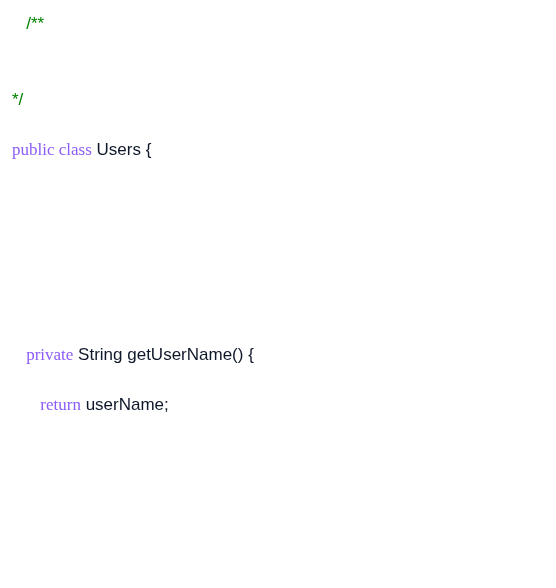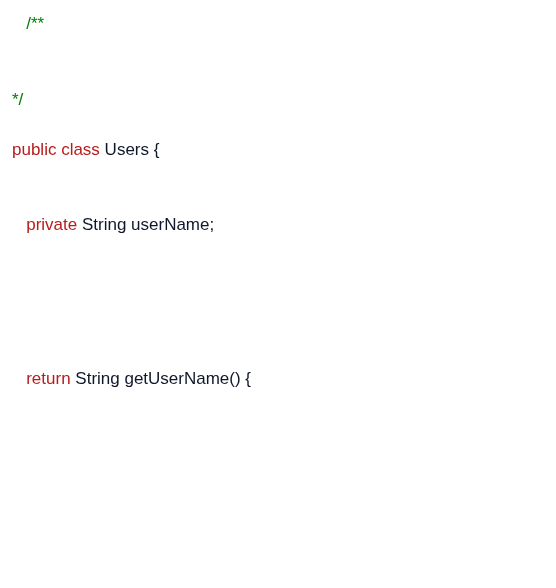--- a/index.html
+++ b/index.html
@@ -21,21 +21,22 @@
       padding: 12px 12px;
     }
     .line {
       white-space: pre;
       margin-bottom: 0;
     }
     .comment {
       color: #008000;
     }
     .keyword {
-      color: #b91c1c;
+      color: #8b5cf6;
+      font-family: Liberation Serif, serif;
     }
     .identifier {
       color: #0f172a;
     }
     .spacer-small {
       height: 26px;
     }
     .spacer-medium {
       height: 52px;
     }
@@ -56,25 +57,25 @@
   <div class="spacer-small"></div>
 
   <div class="line"><span class="comment">*/</span></div>
 
   <div class="spacer-small"></div>
 
   <div class="line"><span class="keyword">public class</span><span class="identifier"> Users {</span></div>
 
   <div class="spacer-medium"></div>
 
-  <div class="line"><span>   </span><span class="keyword">private</span><span class="identifier"> String </span><span class="identifier">userName;</span></div>
 
   <div class="spacer-medium"></div>
 
 
   <div class="spacer-large"></div>
 
-  <div class="line"><span>   </span><span class="keyword">return</span><span class="identifier"> String </span><span class="identifier">getUserName() {</span></div>
+  <div class="line"><span>   </span><span class="keyword">private</span><span class="identifier"> String </span><span class="identifier">getUserName() {</span></div>
 
   <div class="spacer-small"></div>
 
+  <div class="line"><span>      </span><span class="keyword">return</span><span class="identifier"> userName;</span></div>
 
 </div>
 
 </body></html>

